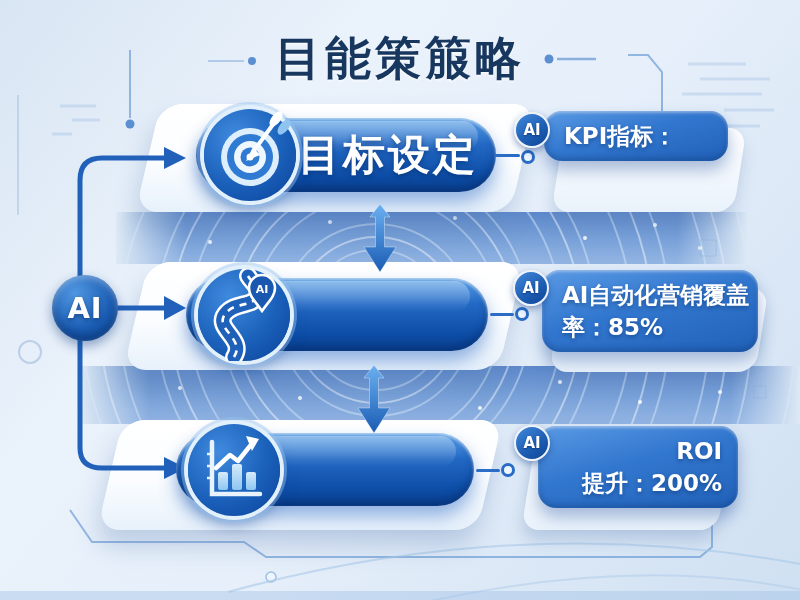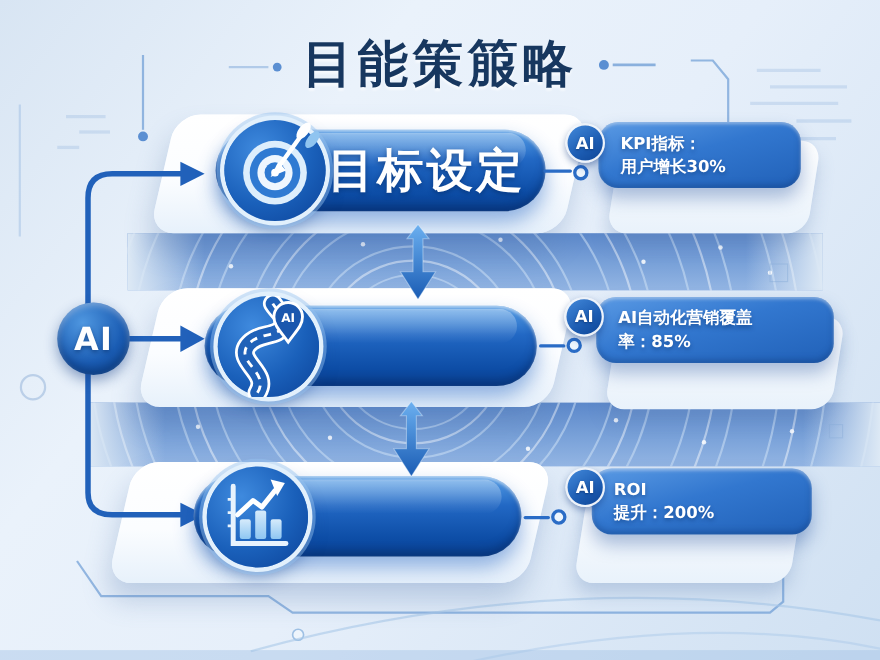--- a/index.html
+++ b/index.html
@@ -66,21 +66,21 @@
     background:linear-gradient(145deg,#4389da 0%,#1c5cb2 60%,#0e4596 100%);
     border:2px solid rgba(255,255,255,.92);box-sizing:border-box;
     color:#fff;font-size:15px;font-weight:800;
     display:flex;align-items:center;justify-content:center;
     box-shadow:0 3px 7px rgba(20,60,130,.45);text-shadow:0 1px 2px rgba(0,30,80,.5);
   }
   .callout{
     position:absolute;border-radius:18px;z-index:4;box-sizing:border-box;
     background:linear-gradient(165deg,#5a9ae4 0%,#3277cf 45%,#2161b8 100%);
     box-shadow:0 9px 16px rgba(40,85,160,.38), inset 0 2px 3px rgba(255,255,255,.4), inset 0 -3px 6px rgba(8,45,105,.35);
-    color:#fff;font-weight:800;font-size:15px;line-height:1.4;
+    color:#fff;font-weight:800;font-size:23px;line-height:1.4;
     padding:9px 16px 9px 20px;text-shadow:0 2px 4px rgba(5,40,95,.45);
     white-space:nowrap;
   }
   .hub{
     position:absolute;left:52px;top:275px;width:66px;height:66px;border-radius:50%;z-index:6;
     background:radial-gradient(circle at 35% 28%,#4f97e0 0%,#1b5db4 58%,#0c458f 100%);
     box-shadow:0 5px 12px rgba(18,60,130,.45), inset 0 3px 6px rgba(255,255,255,.35), inset 0 -6px 9px rgba(2,30,80,.4);
     display:flex;align-items:center;justify-content:center;
     color:#fff;font-size:29px;font-weight:800;letter-spacing:1px;
     text-shadow:0 2px 4px rgba(3,35,90,.5);
@@ -236,21 +236,20 @@
     <span class="pill-label">目标设定</span>
   </div>
 
   <div class="hline" style="left:494px;top:154px;width:26px;"></div>
   <div class="ring" style="left:521px;top:150px;"></div>
   <div class="ai-badge" style="left:514px;top:112px;">
     <span>AI</span>
   </div>
   <div class="callout" style="left:544px;top:111px;width:184px;">
     <div>KPI指标：</div>
-    <div>用户增长30%</div>
   </div>
 
   <div class="panel" style="left:136px;top:262px;width:375px;height:108px;"></div>
   <div class="backing" style="left:556px;top:288px;width:206px;height:84px;"></div>
 
   <div class="pill" style="left:186px;top:278px;width:302px;height:73px;">
     <div class="icon-circle" style="left:12px;top:-9px;">
       <svg width="92" height="92" viewBox="0 0 92 92">
         <path d="M 36,88 C 48,70 16,60 27,45 C 37,32 55,39 60,26 C 62,18 54,14 50,7" fill="none" stroke="#ffffff" stroke-width="18" stroke-linecap="round"></path>
         <path d="M 36,88 C 48,70 16,60 27,45 C 37,32 55,39 60,26 C 62,18 54,14 50,7" fill="none" stroke="#1f61b8" stroke-width="13" stroke-linecap="round"></path>
@@ -296,21 +295,21 @@
         <polygon points="58,12 71,15 64,27" fill="#ffffff"></polygon>
       </svg>
     </div>
   </div>
 
   <div class="hline" style="left:476px;top:469px;width:24px;"></div>
   <div class="ring" style="left:501px;top:463px;"></div>
   <div class="ai-badge" style="left:514px;top:425px;">
     <span>AI</span>
   </div>
-  <div class="callout" style="left:538px;top:426px;width:200px;">
+  <div class="callout" style="left:538px;top:426px;width:200px;text-align:right;">
     <div>ROI</div>
     <div>提升：200%</div>
   </div>
 
   <svg class="layer5" width="800" height="600" viewBox="0 0 800 600">
     <defs>
       <linearGradient id="arrowGrad" x1="0" y1="0" x2="0" y2="1">
         <stop offset="0" stop-color="#6cb0f0"></stop>
         <stop offset="1" stop-color="#1a5cb4"></stop>
       </linearGradient>

